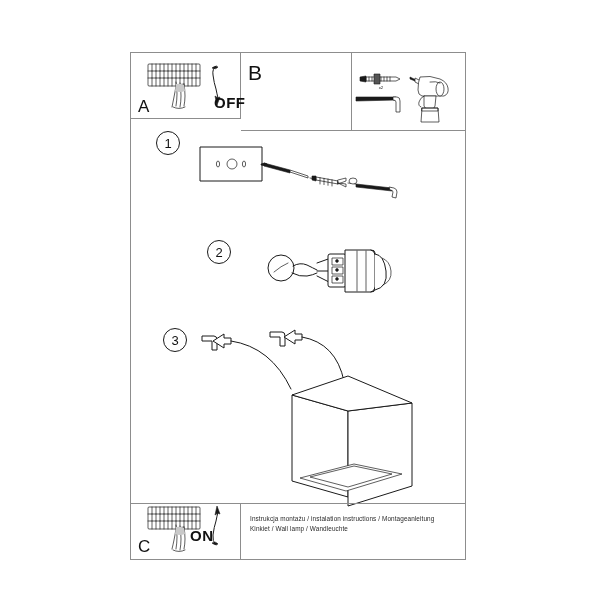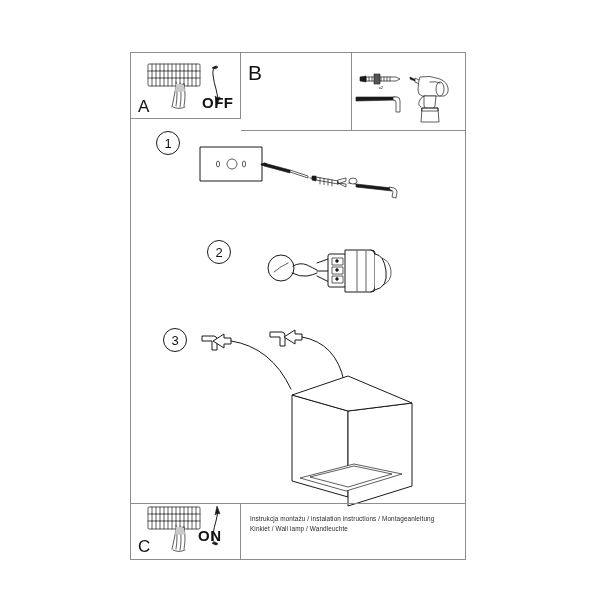--- a/index.html
+++ b/index.html
@@ -21,22 +21,22 @@
   .panel-tools{position:absolute;left:352px;top:53px;width:113px;height:78px;
                border-bottom:1px solid #8d8d8d;box-sizing:border-box;}
   .hrule-top{position:absolute;left:241px;top:130px;width:111px;height:1px;background:#8d8d8d;}
 
   .corner-letter{position:absolute;font-size:17px;line-height:17px;color:#111;}
   .a-letter{left:138px;top:98px;}
   .b-letter{left:248px;top:62px;font-size:21px;line-height:21px;}
   .c-letter{left:138px;top:538px;}
 
   .sw-label{position:absolute;font-size:15px;font-weight:bold;letter-spacing:.5px;color:#111;}
-  .off-label{left:202px;top:94px;}
-  .on-label{left:198px;top:527px;}
+  .off-label{left:214px;top:94px;}
+  .on-label{left:190px;top:527px;}
 
   
   .panel-c{position:absolute;left:131px;top:503px;width:110px;height:56px;
            border-right:1px solid #8d8d8d;border-top:1px solid #8d8d8d;
            box-sizing:border-box;}
   .panel-info{position:absolute;left:241px;top:503px;width:224px;height:56px;
               border-top:1px solid #8d8d8d;box-sizing:border-box;}
   .info-text{position:absolute;left:250px;top:514px;width:215px;
              font-size:6.4px;line-height:10px;color:#2b2b2b;letter-spacing:.1px;}
 

